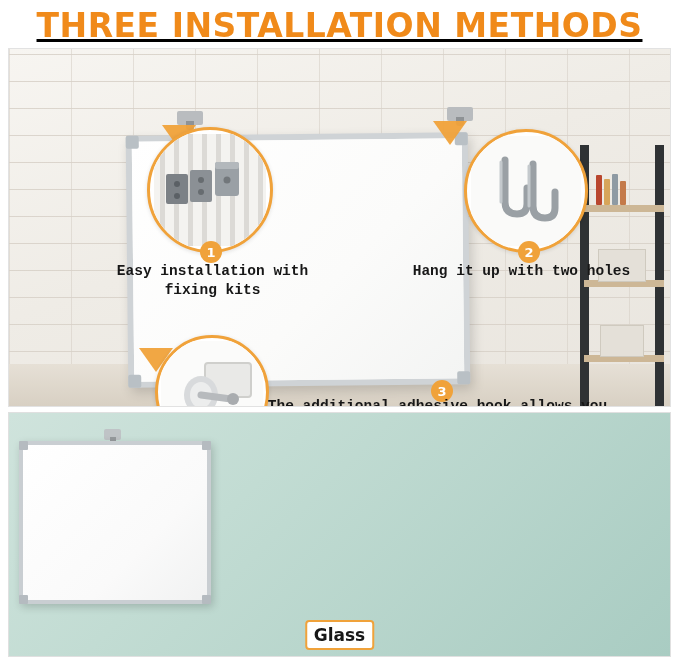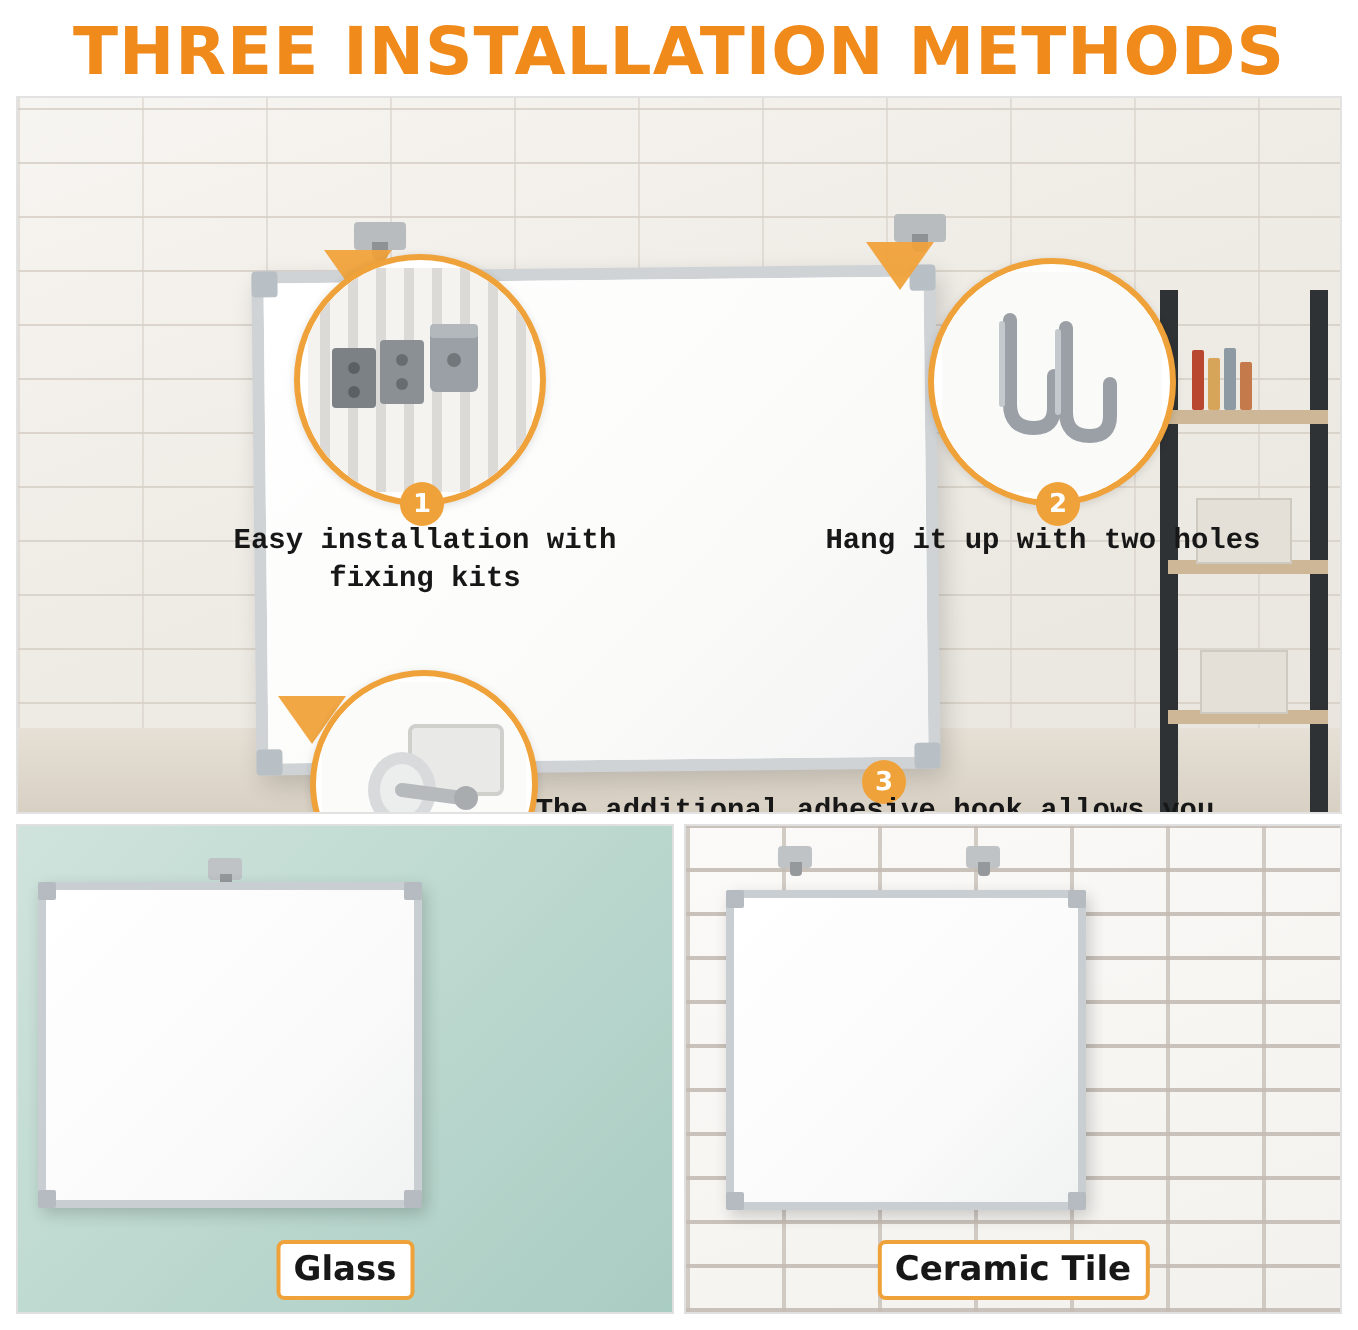--- a/index.html
+++ b/index.html
@@ -15,20 +15,21 @@
     position: relative;
   }
 
   
   .title-bar {
     height: 46px;
     display: flex;
     align-items: center;
     justify-content: center;
     padding-top: 2px;
+    text-decoration: underline;
   }
   .title-text {
     font-size: 33px;
     font-weight: bold;
     letter-spacing: 0.5px;
     color: #F08A1A;
     font-family: "DejaVu Sans", sans-serif;
     white-space: nowrap;
   }
 
@@ -417,26 +418,13 @@
       <div class="mb-inner"></div>
       <div class="mini-corner" style="left:-4px; top:-4px;"></div>
       <div class="mini-corner" style="right:-4px; top:-4px;"></div>
       <div class="mini-corner" style="left:-4px; bottom:-4px;"></div>
       <div class="mini-corner" style="right:-4px; bottom:-4px;"></div>
     </div>
     <div class="surface-label">Glass</div>
   </div>
 
 
-  <div class="panel">
-    <div class="panel-bg bg-tile"></div>
-    <div class="mini-hook" style="left:46px; top:10px;"></div>
-    <div class="mini-hook" style="left:140px; top:10px;"></div>
-    <div class="mini-board" style="left:20px; top:32px; width:172px; height:152px;">
-      <div class="mb-inner"></div>
-      <div class="mini-corner" style="left:-4px; top:-4px;"></div>
-      <div class="mini-corner" style="right:-4px; top:-4px;"></div>
-      <div class="mini-corner" style="left:-4px; bottom:-4px;"></div>
-      <div class="mini-corner" style="right:-4px; bottom:-4px;"></div>
-    </div>
-    <div class="surface-label">Ceramic Tile</div>
-  </div>
 </div>
 
 </body></html>

